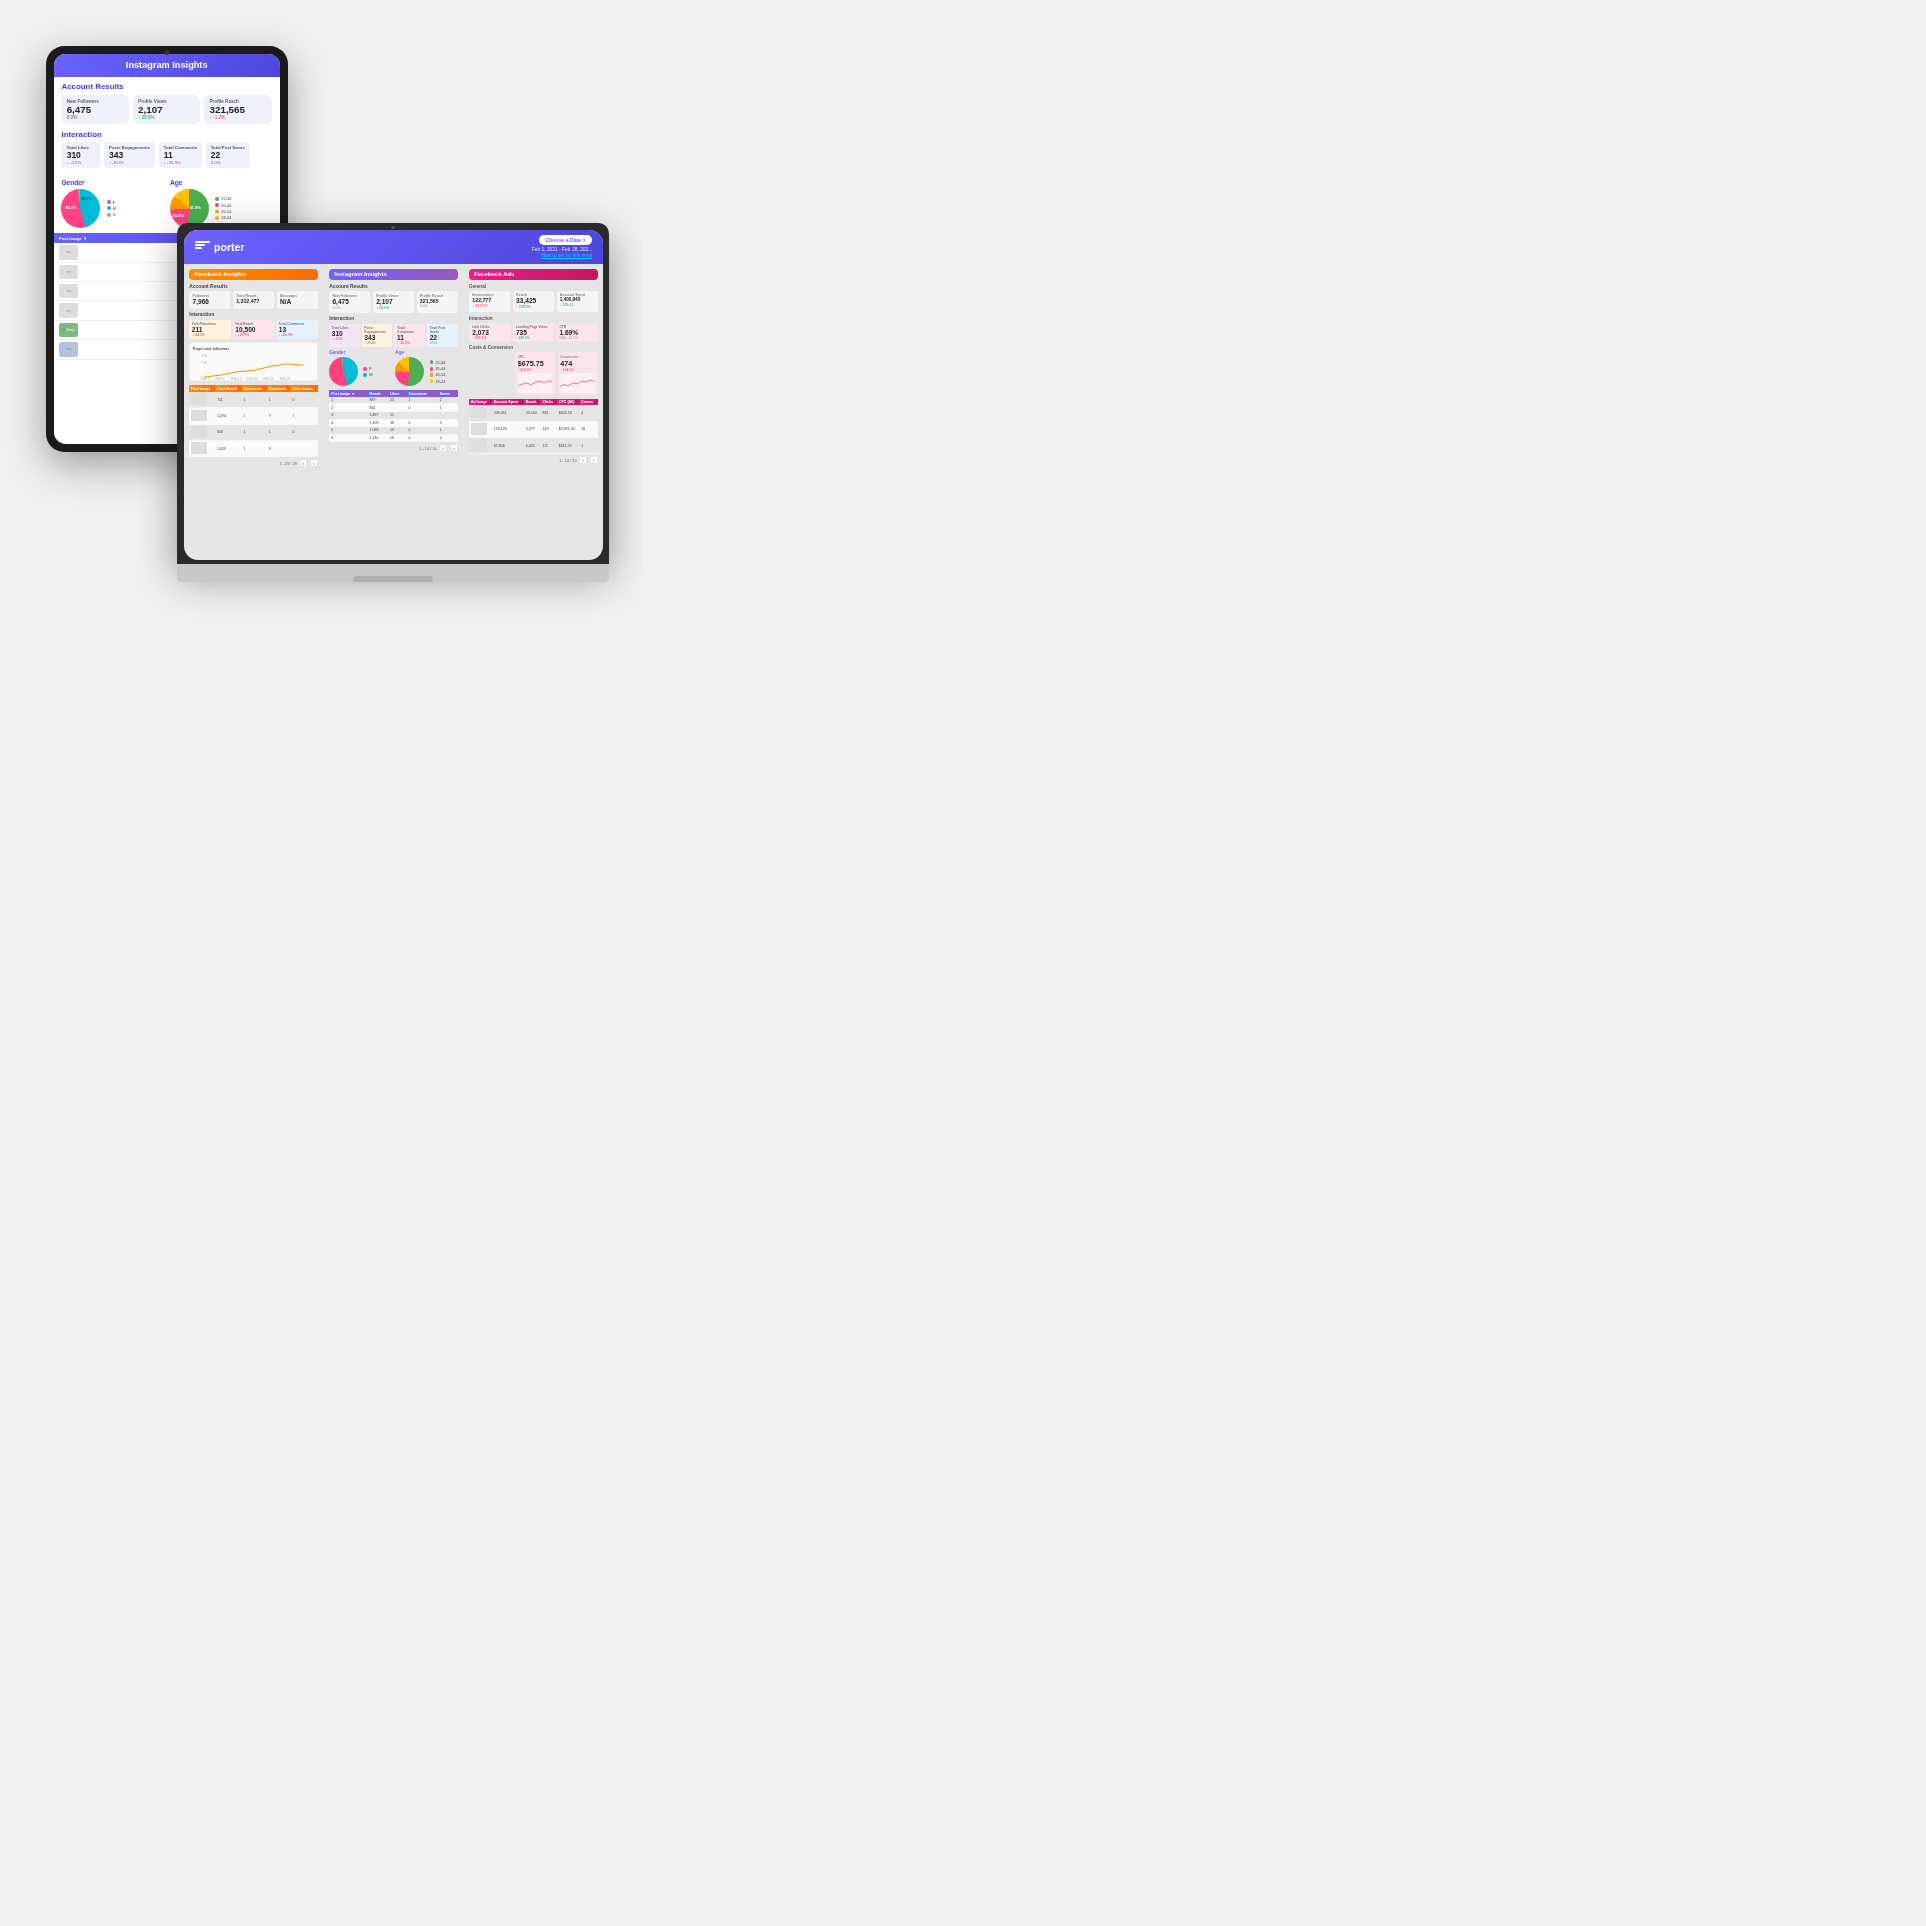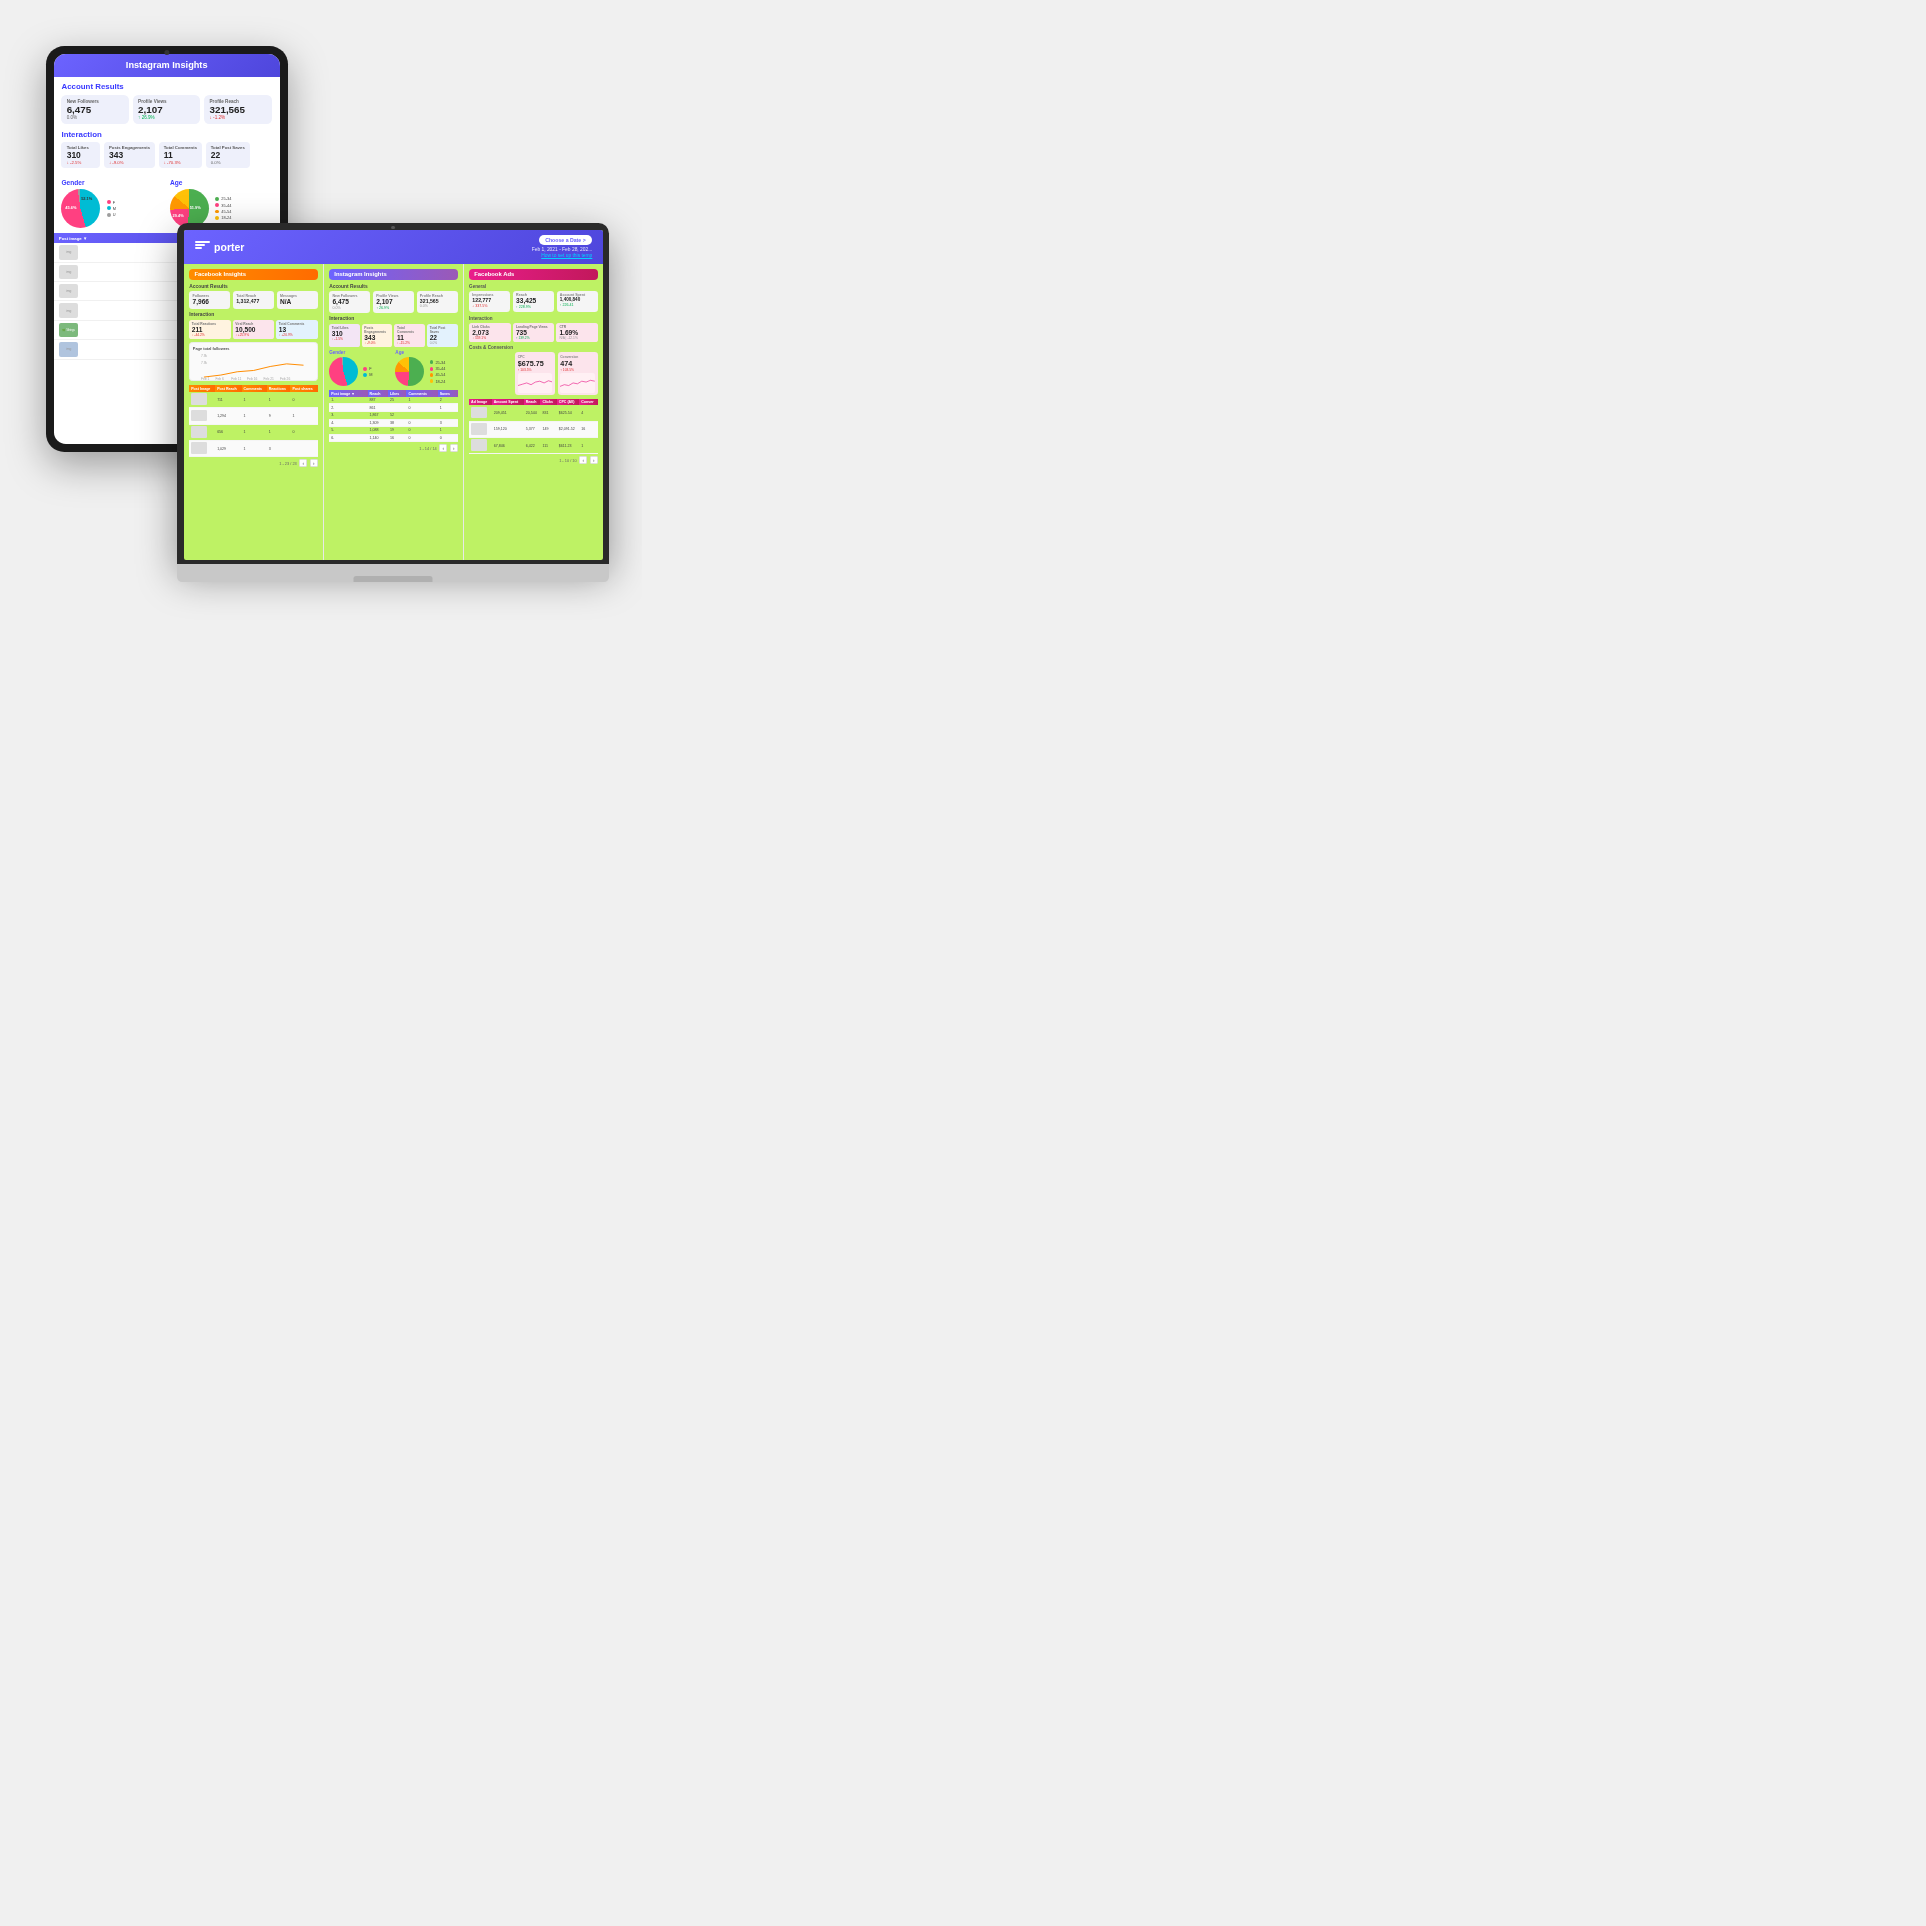--- a/index.html
+++ b/index.html
@@ -229,24 +229,24 @@
     }
     .laptop-screen-outer {
       background: #2a2a2a;
       border-radius: 10.5px 10.5px 0 0;
       padding: 6.6px 6.6px 3.9px;
       width: 100%;
       height: 341px;
       box-shadow: 0 13px 39px rgba(0,0,0,0.4);
     }
     .laptop-screen {
-      background: #bef264;
+      background: #e5e5e5;
       width: 100%;
       height: 100%;
-      border-radius: 2px;
+      border-radius: 14px;
       overflow: hidden;
     }
     .laptop-base {
       background: #c8c8c8;
       height: 18.3px;
       border-radius: 0 0 5.2px 5.2px;
       position: relative;
     }
     .laptop-notch {
       position: absolute;

